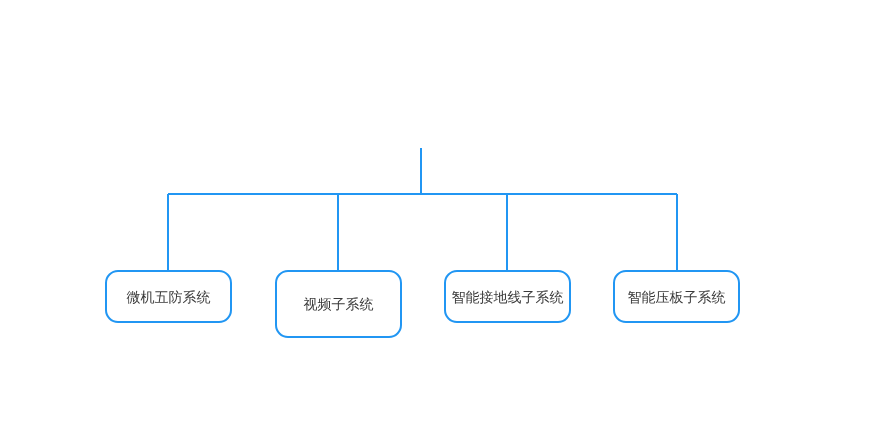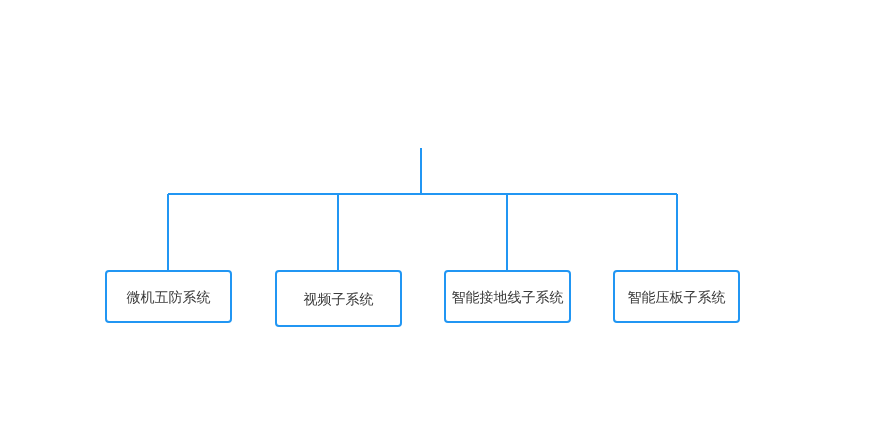--- a/index.html
+++ b/index.html
@@ -49,21 +49,21 @@
     white-space: nowrap;
   }
   
   .child-node {
     position: absolute;
     top: 270px;
     width: 127px;
     height: 53px;
     background: #ffffff;
     border: 2px solid #2196f3;
-    border-radius: 4px;
+    border-radius: 13px;
     display: flex;
     align-items: center;
     justify-content: center;
     box-sizing: border-box;
   }
   .child-label {
     color: #3a3a3a;
     font-size: 14px;
     font-weight: normal;
     line-height: 1;
@@ -84,21 +84,21 @@
         <line x1="507" y1="194" x2="507" y2="270"></line>
         <line x1="677" y1="194" x2="677" y2="270"></line>
       </g>
   </svg>
 
 
   <div class="child-node" style="left: 105px; top: 270px; width: 127px; height: 53px; background: rgb(255, 255, 255); border-color: rgb(33, 150, 243);">
     <span class="child-label" style="color: rgb(58, 58, 58);">微机五防系统</span>
   </div>
 
-  <div class="child-node" style="left: 275px; top: 270px; width: 127px; height: 57px; background: rgb(255, 255, 255); border-color: rgb(33, 150, 243);">
+  <div class="child-node" style="left: 275px; top: 270px; width: 127px; height: 68px; background: rgb(255, 255, 255); border-color: rgb(33, 150, 243);">
     <span class="child-label" style="color: rgb(58, 58, 58);">视频子系统</span>
   </div>
 
   <div class="child-node" style="left: 444px; top: 270px; width: 127px; height: 53px; background: rgb(255, 255, 255); border-color: rgb(33, 150, 243);">
     <span class="child-label" style="color: rgb(58, 58, 58);">智能接地线子系统</span>
   </div>
 
   <div class="child-node" style="left: 613px; top: 270px; width: 127px; height: 53px; background: rgb(255, 255, 255); border-color: rgb(33, 150, 243);">
     <span class="child-label" style="color: rgb(58, 58, 58);">智能压板子系统</span>
   </div>

